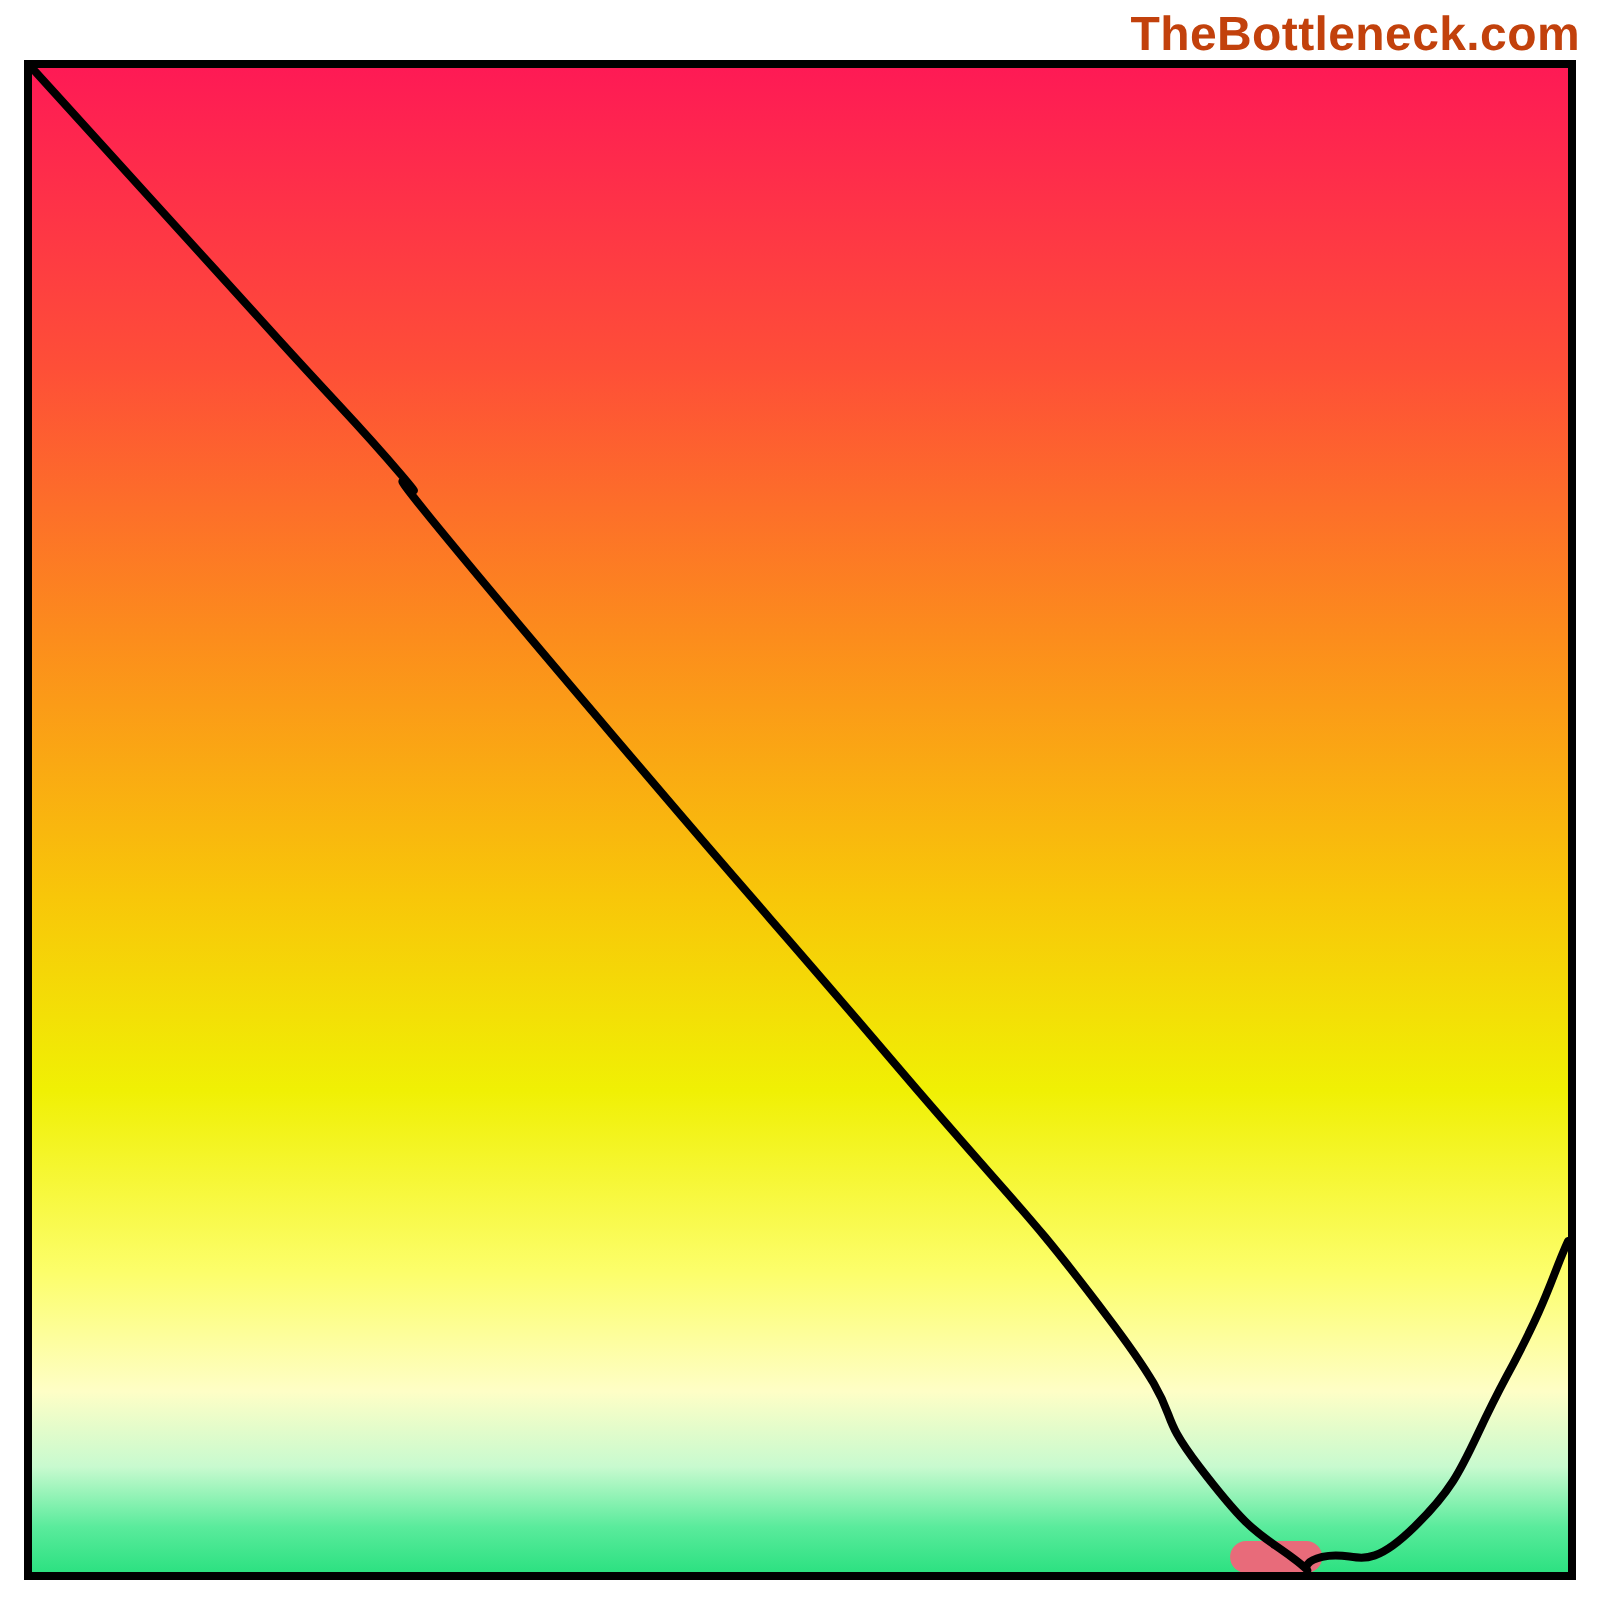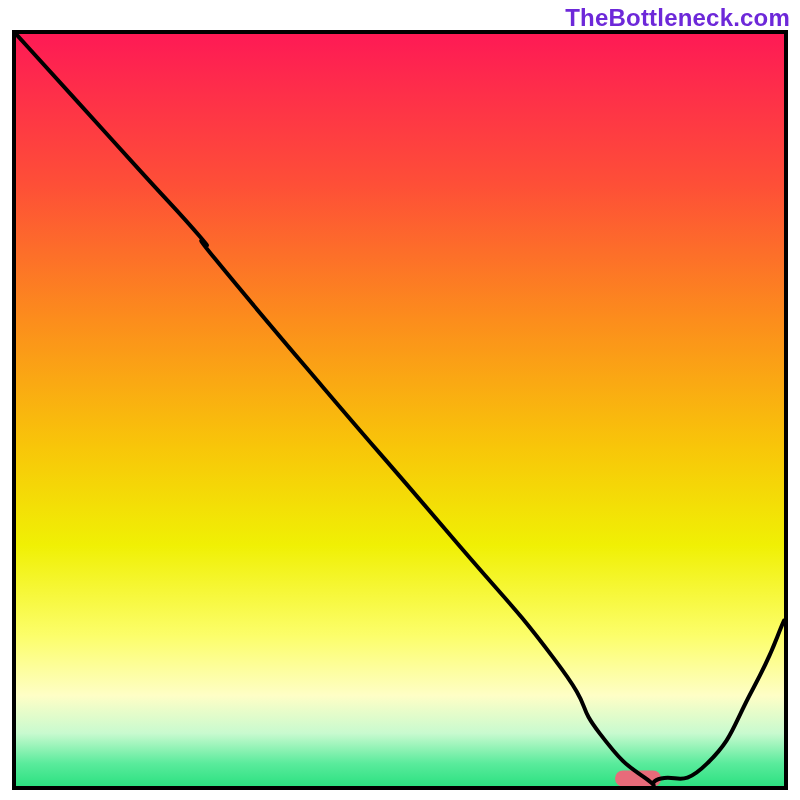--- a/index.html
+++ b/index.html
@@ -14,21 +14,21 @@
     position: relative;
     width: 800px;
     height: 800px;
   }
   .watermark {
     position: absolute;
     top: 4px;
     right: 10px;
     font-size: 24px;
     font-weight: 600;
-    color: #6d28d9;
+    color: #c2410c;
     letter-spacing: 0.2px;
     z-index: 5;
   }
   .plot-outer {
     position: absolute;
     left: 12px;
     top: 30px;
     width: 776px;
     height: 760px;
     border: 4px solid #000;

